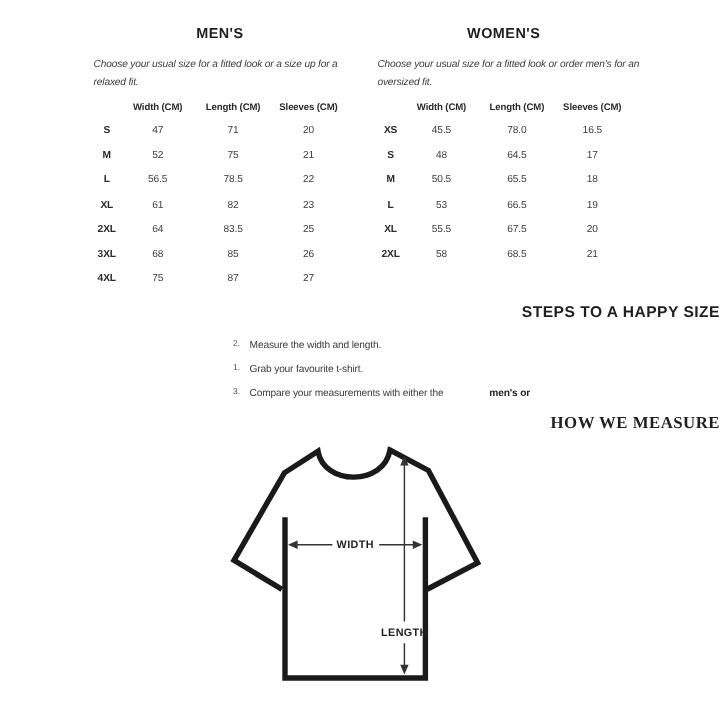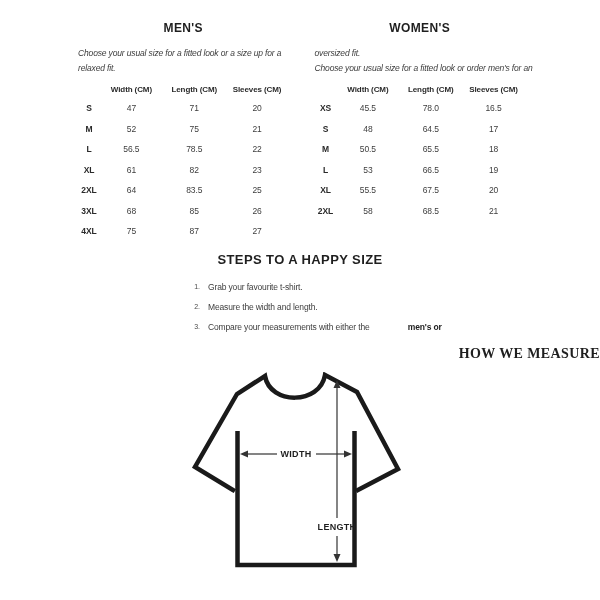--- a/index.html
+++ b/index.html
@@ -37,21 +37,21 @@
   }
   .size-table .hdr {
     height: 18px; font-weight: bold; font-size: 8px; color: #2a2a2a;
     white-space: nowrap;
   }
   .size-table .size-label { font-weight: bold; font-size: 8.5px; color: #2a2a2a; }
 
   
   .steps-section { margin-top: 10px; }
   .steps-title {
-    text-align: center; font-size: 13px; font-weight: bold;
+    text-align: right; font-size: 13px; font-weight: bold;
     color: #1f1f1f; letter-spacing: 0.4px; line-height: 16px;
   }
   .steps-list { width: 218px; margin: 12px auto 0; }
   .step { display: flex; gap: 8px; margin-bottom: 5px; }
   .step-num {
     width: 9px; flex: 0 0 9px; text-align: right;
     font-size: 7px; color: #4a4a4a; padding-top: 3px;
   }
   .step-text { font-size: 8.5px; letter-spacing: -0.15px; color: #3d3d3d; }
   .step-text div { line-height: 15px; white-space: nowrap; }
@@ -123,22 +123,22 @@
         <div class="size-label">4XL</div>
         <div>75</div>
         <div>87</div>
         <div>27</div>
       </div>
     </section>
 
     <section class="size-col">
       <div class="size-title">WOMEN'S</div>
       <div class="size-desc">
+        <div>Choose your usual size for a fitted look or order men's for an</div>
         <div>oversized fit.</div>
-        <div>Choose your usual size for a fitted look or order men's for an</div>
       </div>
       <div class="size-table">
         <div class="hdr"></div>
         <div class="hdr">Width (CM)</div>
         <div class="hdr">Length (CM)</div>
         <div class="hdr">Sleeves (CM)</div>
 
         <div class="size-label">XS</div>
         <div>45.5</div>
         <div>78.0</div>
@@ -169,29 +169,29 @@
         <div>68.5</div>
         <div>21</div>
       </div>
     </section>
   </div>
 
   <div class="steps-section">
     <div class="steps-title">STEPS TO A HAPPY SIZE</div>
     <div class="steps-list">
       <div class="step">
+        <span class="step-num">2.</span>
+        <span class="step-text">
+            <div>Measure the width and length.</div>
+          </span>
+      </div>
+      <div class="step">
         <span class="step-num">1.</span>
         <span class="step-text">
             <div>Grab your favourite t-shirt.</div>
-          </span>
-      </div>
-      <div class="step">
-        <span class="step-num">2.</span>
-        <span class="step-text">
-            <div>Measure the width and length.</div>
           </span>
       </div>
       <div class="step">
         <span class="step-num">3.</span>
         <span class="step-text">
           <div><span>Compare your measurements with either the </span><b>men's or</b></div>
         </span>
       </div>
     </div>
   </div>

